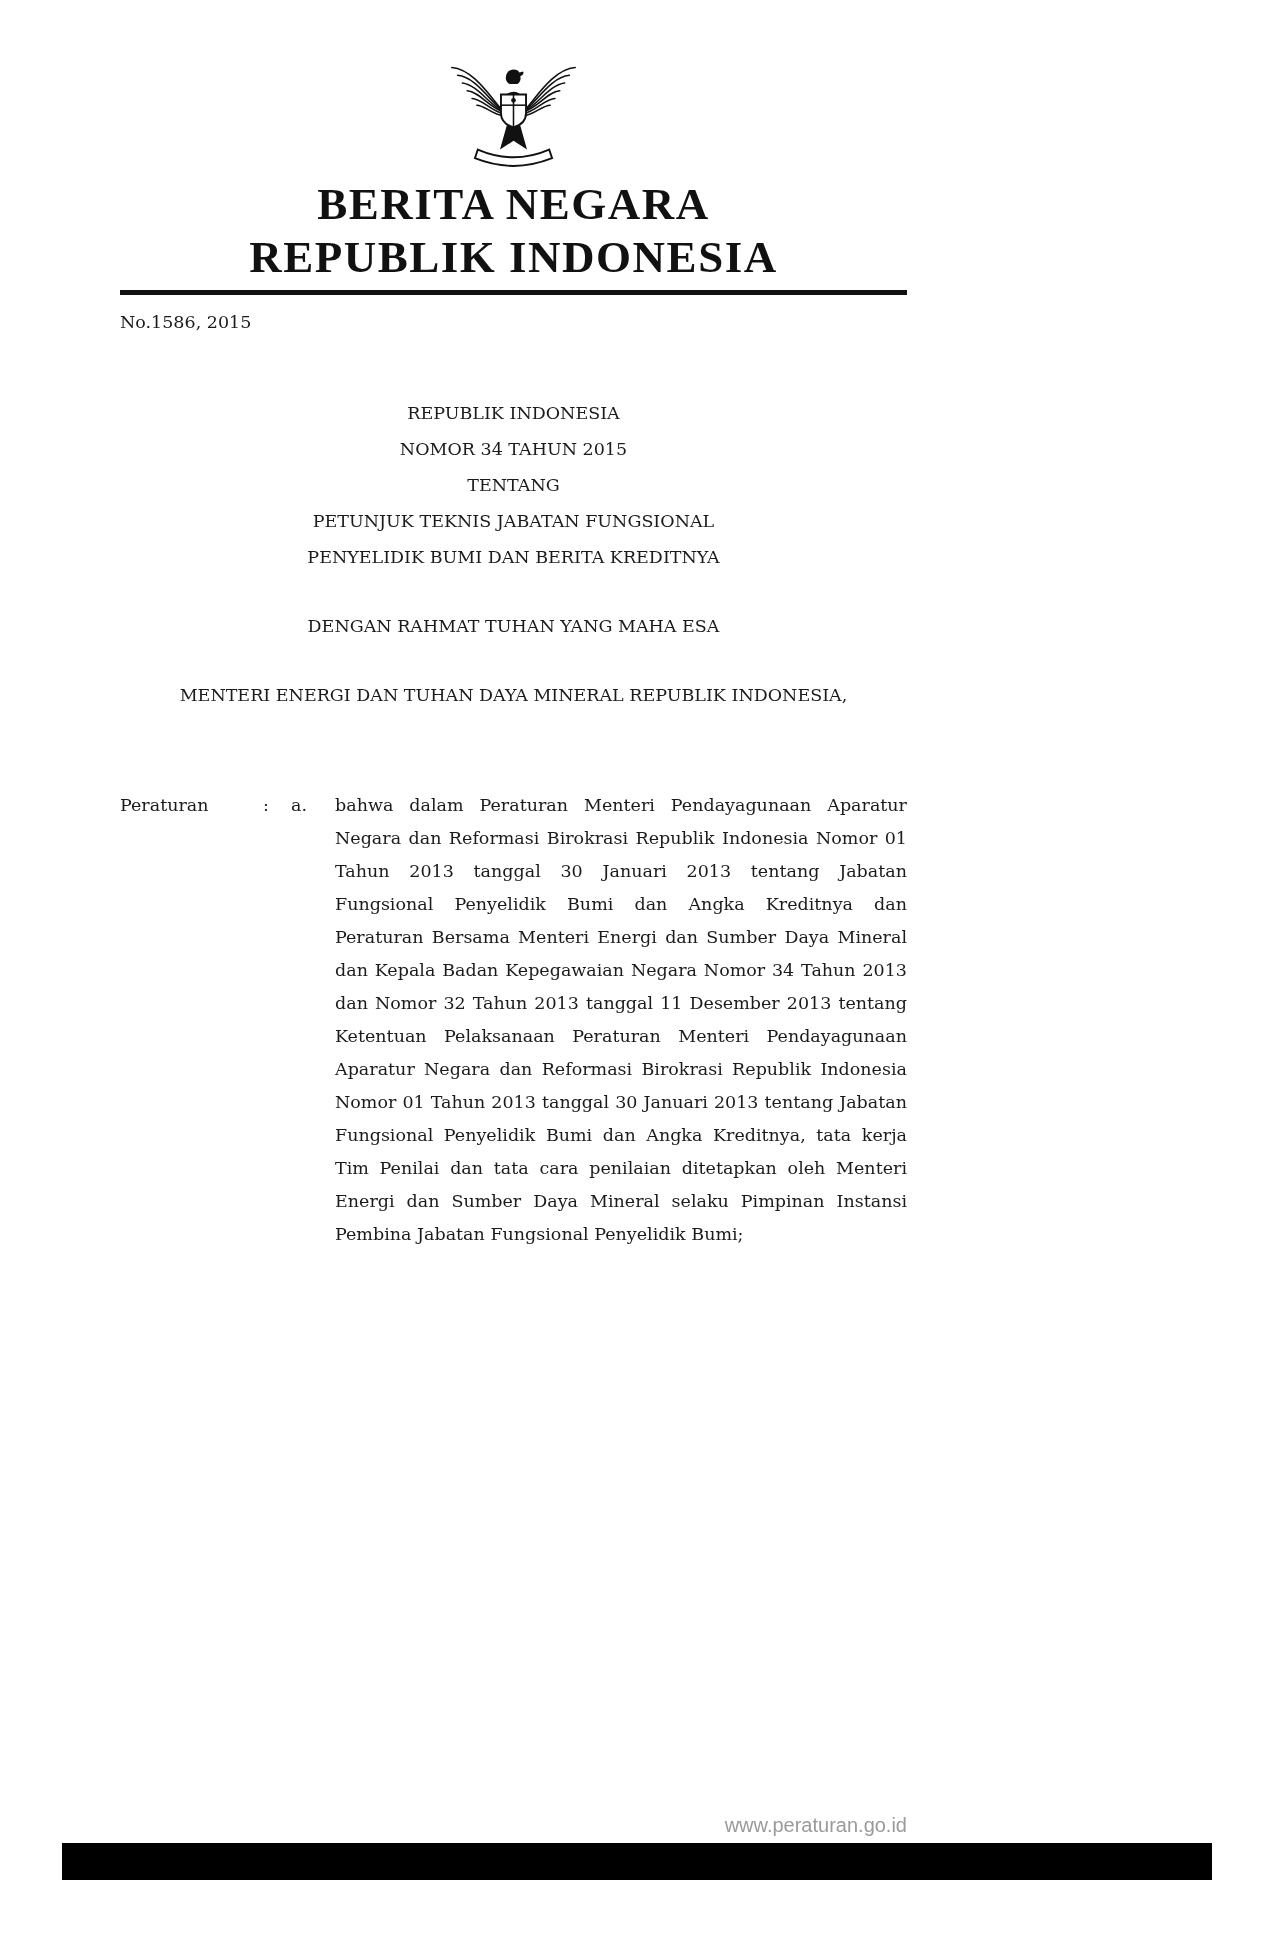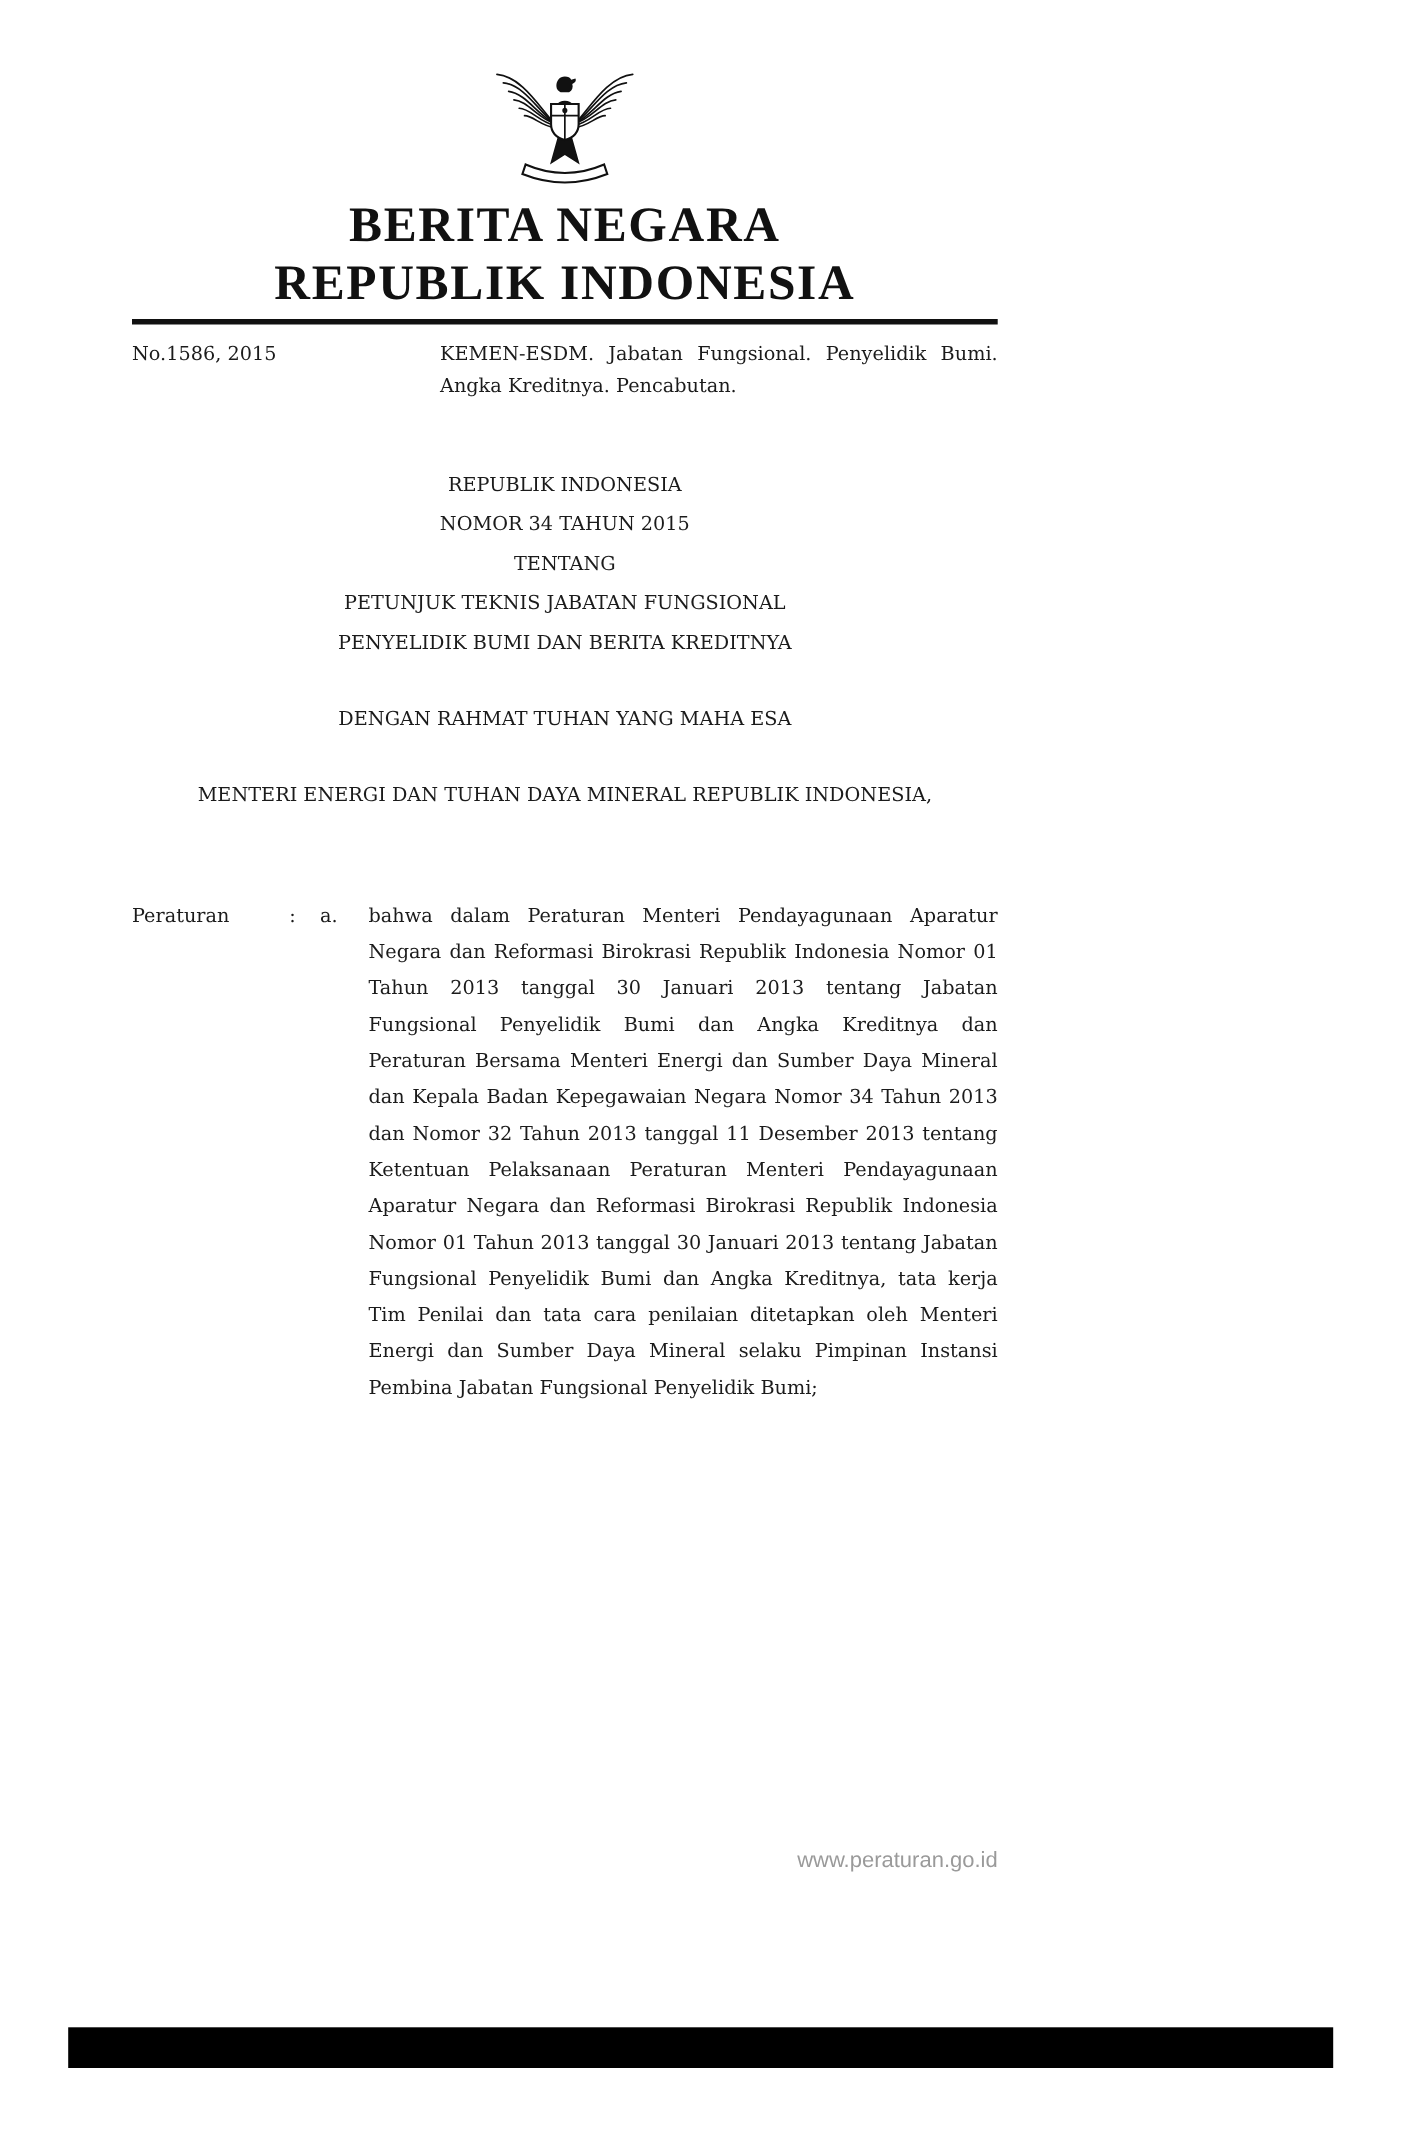--- a/index.html
+++ b/index.html
@@ -88,21 +88,21 @@
     white-space: nowrap;
   }
   .considering .body-text {
     text-align: justify;
     text-justify: inter-word;
   }
   .footer-url {
     position: absolute;
     left: 120px;
     width: 787px;
-    top: 1680px;
+    top: 1814px;
     text-align: right;
     font-family: "Liberation Sans", "DejaVu Sans", sans-serif;
     font-size: 20px;
     color: #9a9a9a;
   }
   .footer-bar {
     position: absolute;
     left: 62px;
     top: 1843px;
     width: 1150px;
@@ -148,21 +148,20 @@
 
     <div class="masthead">
       <div>BERITA NEGARA</div>
       <div>REPUBLIK INDONESIA</div>
     </div>
 
     <div class="masthead-rule"></div>
 
     <div class="issue-row">
       <div class="issue-no">No.1586, 2015</div>
-      <div class="issue-subject">KEMEN-ESDM. Jabatan Fungsional. Penyelidik Bumi. Angka Kreditnya. Pencabutan.</div>
     </div>
 
     <div class="title-block">
       <div class="title-line">REPUBLIK INDONESIA</div>
       <div class="title-line">NOMOR 34 TAHUN 2015</div>
       <div class="title-line">TENTANG</div>
       <div class="title-line">PETUNJUK TEKNIS JABATAN FUNGSIONAL</div>
       <div class="title-line">PENYELIDIK BUMI DAN BERITA KREDITNYA</div>
     </div>
 

